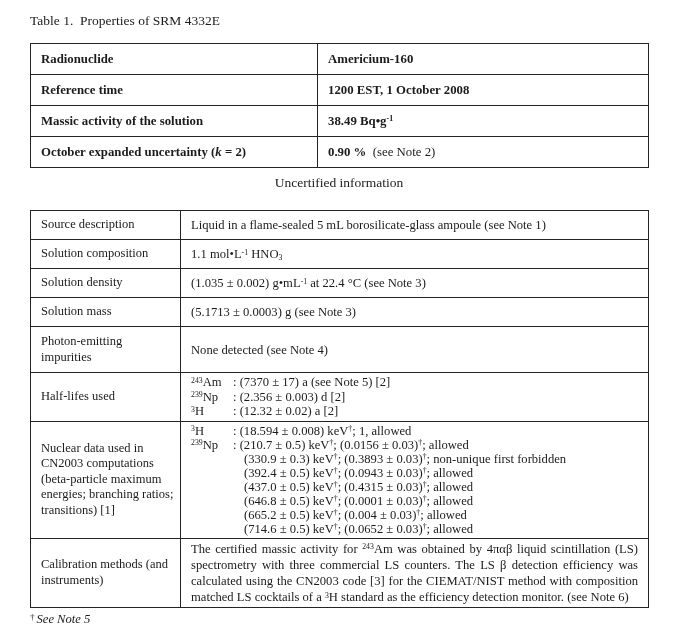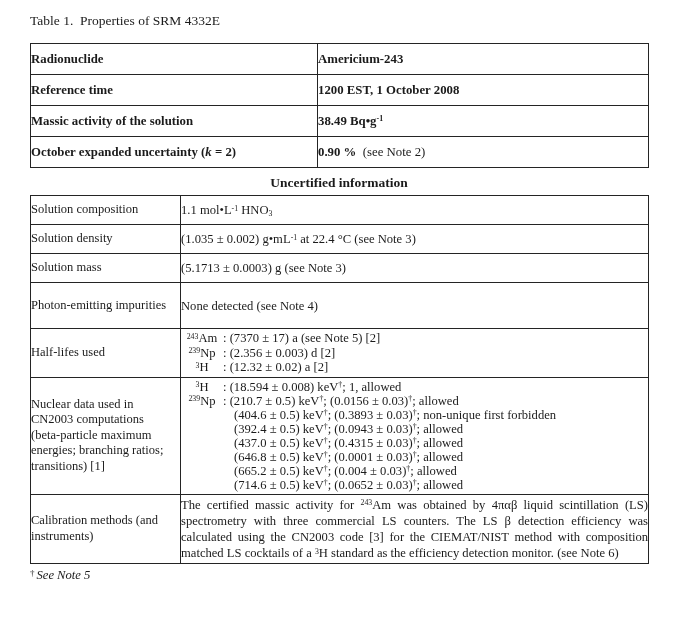--- a/index.html
+++ b/index.html
@@ -14,30 +14,30 @@
 
   .title {
     text-align:left; font-size:13.5px; line-height:16px;
     white-space:pre-wrap; margin-bottom:14px;
   }
   .heading {
     text-align:center; font-size:13.5px; line-height:16px;
     margin-bottom:5px;
   }
   .heading.bold { font-weight:bold; }
-  .heading.second { margin-top:7px; margin-bottom:4px;font-weight:bold; }
+  .heading.second { margin-top:7px; margin-bottom:19px; }
 
   table.tbl {
     border-collapse:collapse; table-layout:fixed; width:618px;
     font-size:12.6px;
   }
   table.tbl td {
     border:1.7px solid #242424;
     vertical-align:middle;
-    padding:2px 0;
+    padding:2px 10px;
   }
   
   .certified col.c1 { width:287px; }
   .certified col.c2 { width:331px; }
   .certified tr { height:31px; }
   .certified td { font-size:12.8px; }
 
   
   .uncertified col.c1 { width:150px; }
   .uncertified col.c2 { width:468px; }
@@ -49,21 +49,21 @@
   .uncertified tr[data-name="row-photon-impurities"] { height:46px; }
   .uncertified tr[data-name="row-half-lifes"] { height:44px; }
 
   .line { line-height:16px; white-space:pre-wrap; }
   tr[data-name="row-half-lifes"]  td.value .line { line-height:14.5px; }
   tr[data-name="row-nuclear-data"] td.value .line { line-height:14px; }
   tr[data-name="row-calibration"] td.value .line.para {
     line-height:16.2px; white-space:normal; text-align:justify;
   }
   .indent { padding-left:53px; }
-  .pre { display:inline-block; width:42px;text-align:center; }
+  .pre { display:inline-block; width:42px; }
 
   .sup { font-size:0.62em; position:relative; top:-0.45em; line-height:0; }
   .sub { font-size:0.62em; position:relative; top:0.25em;  line-height:0; }
   .b { font-weight:bold; }
   .i { font-style:italic; }
 
   .footnote { margin-top:4px; font-size:12.6px; line-height:15px; }
   .footnote .sym { font-size:9px; position:relative; top:-3px; }
   .footnote .txt { margin-left:2px;font-style:italic; }
 </style>
@@ -77,21 +77,21 @@
 
   <table class="tbl certified" data-name="certified-values-table">
     <colgroup>
         <col class="c1">
         <col class="c2">
       </colgroup>
     <tbody data-name="certified-tbody">
         <tr data-name="row-radionuclide">
           <td class="label" data-name="row-label"><span class="b" data-name="text-segment">Radionuclide</span></td>
           <td class="value" data-name="row-value">
-            <div class="line" data-name="value-line"><span class="b" data-name="text-segment">Americium-243</span></div>
+            <div class="line" data-name="value-line"><span class="b" data-name="text-segment">Americium-160</span></div>
           </td>
         </tr>
         <tr data-name="row-reference-time">
           <td class="label" data-name="row-label"><span class="b" data-name="text-segment">Reference time</span></td>
           <td class="value" data-name="row-value">
             <div class="line" data-name="value-line"><span class="b" data-name="text-segment">1200 EST, 1 October 2008</span></div>
           </td>
         </tr>
         <tr data-name="row-massic-activity">
           <td class="label" data-name="row-label"><span class="b" data-name="text-segment">Massic activity of the solution</span></td>
@@ -109,20 +109,26 @@
   </table>
 
   <div class="heading second" data-name="uncertified-information-heading">Uncertified information</div>
 
   <table class="tbl uncertified" data-name="uncertified-information-table">
     <colgroup>
         <col class="c1">
         <col class="c2">
       </colgroup>
     <tbody data-name="uncertified-tbody">
+        <tr data-name="row-source-description">
+          <td class="label" data-name="row-label"><span data-name="text-segment">Source description</span></td>
+          <td class="value" data-name="row-value">
+            <div class="line" data-name="value-line"><span data-name="text-segment">Liquid in a flame-sealed 5 mL borosilicate-glass ampoule (see Note 1)</span></div>
+          </td>
+        </tr>
         <tr data-name="row-solution-composition">
           <td class="label" data-name="row-label"><span data-name="text-segment">Solution composition</span></td>
           <td class="value" data-name="row-value">
             <div class="line" data-name="value-line"><span data-name="text-segment">1.1 mol•L</span><span class="sup" data-name="text-segment">-1</span><span data-name="text-segment"> HNO</span><span class="sub" data-name="text-segment">3</span></div>
           </td>
         </tr>
         <tr data-name="row-solution-density">
           <td class="label" data-name="row-label"><span data-name="text-segment">Solution density</span></td>
           <td class="value" data-name="row-value">
             <div class="line" data-name="value-line"><span data-name="text-segment">(1.035 ± 0.002) g•mL</span><span class="sup" data-name="text-segment">-1</span><span data-name="text-segment"> at 22.4 °C (see Note 3)</span></div>
@@ -146,21 +152,21 @@
             <div class="line" data-name="value-line"><span class="pre" data-name="isotope-prefix"><span class="sup" data-name="text-segment">243</span><span data-name="text-segment">Am</span></span><span data-name="text-segment">: (7370 ± 17) a (see Note 5) [2]</span></div>
             <div class="line" data-name="value-line"><span class="pre" data-name="isotope-prefix"><span class="sup" data-name="text-segment">239</span><span data-name="text-segment">Np</span></span><span data-name="text-segment">: (2.356 ± 0.003) d [2]</span></div>
             <div class="line" data-name="value-line"><span class="pre" data-name="isotope-prefix"><span class="sup" data-name="text-segment">3</span><span data-name="text-segment">H</span></span><span data-name="text-segment">: (12.32 ± 0.02) a [2]</span></div>
           </td>
         </tr>
         <tr data-name="row-nuclear-data">
           <td class="label" data-name="row-label"><span data-name="text-segment">Nuclear data used in CN2003 computations (beta-particle maximum energies; branching ratios; transitions) [1]</span></td>
           <td class="value" data-name="row-value">
             <div class="line" data-name="value-line"><span class="pre" data-name="isotope-prefix"><span class="sup" data-name="text-segment">3</span><span data-name="text-segment">H</span></span><span data-name="text-segment">: (18.594 ± 0.008) keV</span><span class="sup" data-name="text-segment">†</span><span data-name="text-segment">; 1, allowed</span></div>
             <div class="line" data-name="value-line"><span class="pre" data-name="isotope-prefix"><span class="sup" data-name="text-segment">239</span><span data-name="text-segment">Np</span></span><span data-name="text-segment">: (210.7 ± 0.5) keV</span><span class="sup" data-name="text-segment">†</span><span data-name="text-segment">; (0.0156 ± 0.03)</span><span class="sup" data-name="text-segment">†</span><span data-name="text-segment">; allowed</span></div>
-            <div class="line indent" data-name="value-line"><span data-name="text-segment">(404.6 ± 0.5) keV</span><span class="sup" data-name="text-segment">†</span><span data-name="text-segment">; (0.3893 ± 0.03)</span><span class="sup" data-name="text-segment">†</span><span data-name="text-segment">; non-unique first forbidden</span></div>
+            <div class="line indent" data-name="value-line"><span data-name="text-segment">(330.9 ± 0.3) keV</span><span class="sup" data-name="text-segment">†</span><span data-name="text-segment">; (0.3893 ± 0.03)</span><span class="sup" data-name="text-segment">†</span><span data-name="text-segment">; non-unique first forbidden</span></div>
             <div class="line indent" data-name="value-line"><span data-name="text-segment">(392.4 ± 0.5) keV</span><span class="sup" data-name="text-segment">†</span><span data-name="text-segment">; (0.0943 ± 0.03)</span><span class="sup" data-name="text-segment">†</span><span data-name="text-segment">; allowed</span></div>
             <div class="line indent" data-name="value-line"><span data-name="text-segment">(437.0 ± 0.5) keV</span><span class="sup" data-name="text-segment">†</span><span data-name="text-segment">; (0.4315 ± 0.03)</span><span class="sup" data-name="text-segment">†</span><span data-name="text-segment">; allowed</span></div>
             <div class="line indent" data-name="value-line"><span data-name="text-segment">(646.8 ± 0.5) keV</span><span class="sup" data-name="text-segment">†</span><span data-name="text-segment">; (0.0001 ± 0.03)</span><span class="sup" data-name="text-segment">†</span><span data-name="text-segment">; allowed</span></div>
             <div class="line indent" data-name="value-line"><span data-name="text-segment">(665.2 ± 0.5) keV</span><span class="sup" data-name="text-segment">†</span><span data-name="text-segment">; (0.004 ± 0.03)</span><span class="sup" data-name="text-segment">†</span><span data-name="text-segment">; allowed</span></div>
             <div class="line indent" data-name="value-line"><span data-name="text-segment">(714.6 ± 0.5) keV</span><span class="sup" data-name="text-segment">†</span><span data-name="text-segment">; (0.0652 ± 0.03)</span><span class="sup" data-name="text-segment">†</span><span data-name="text-segment">; allowed</span></div>
           </td>
         </tr>
         <tr data-name="row-calibration">
           <td class="label" data-name="row-label"><span data-name="text-segment">Calibration methods (and instruments)</span></td>
           <td class="value" data-name="row-value">

